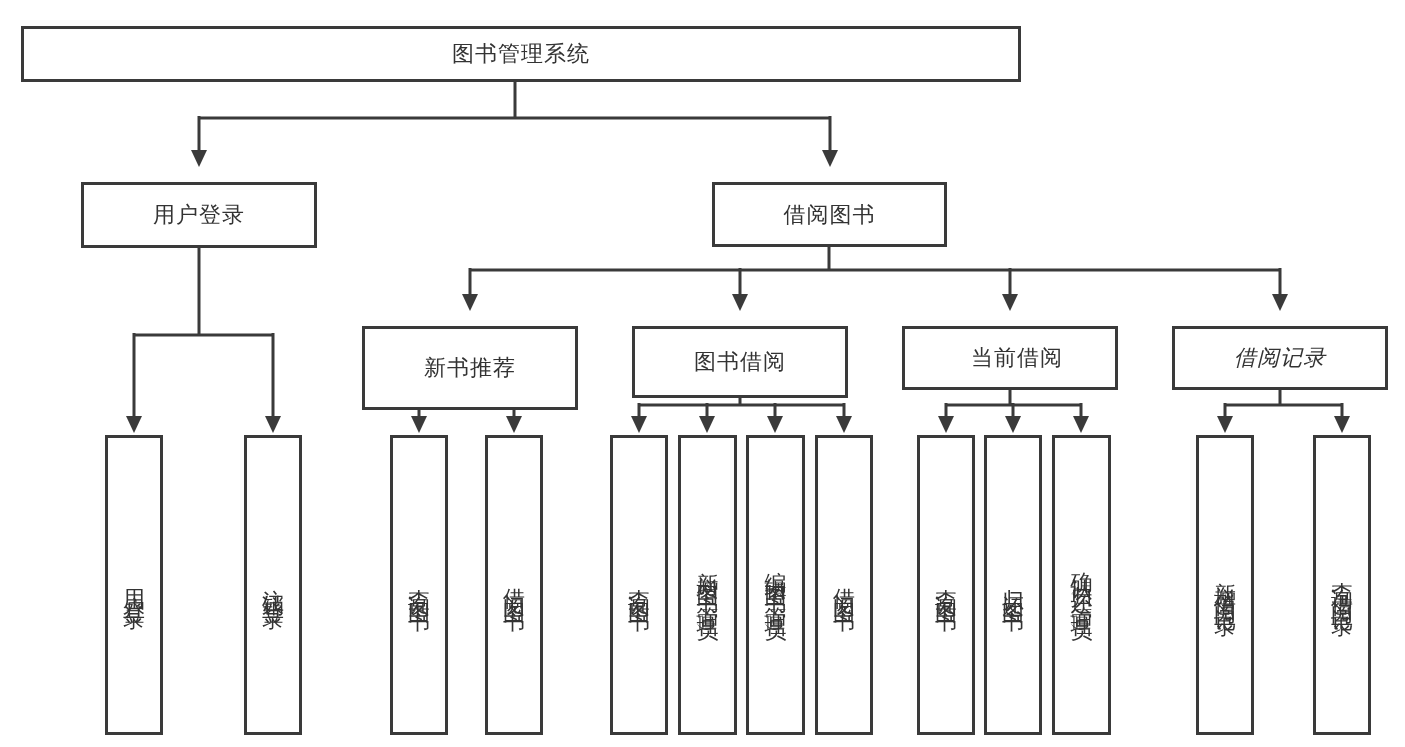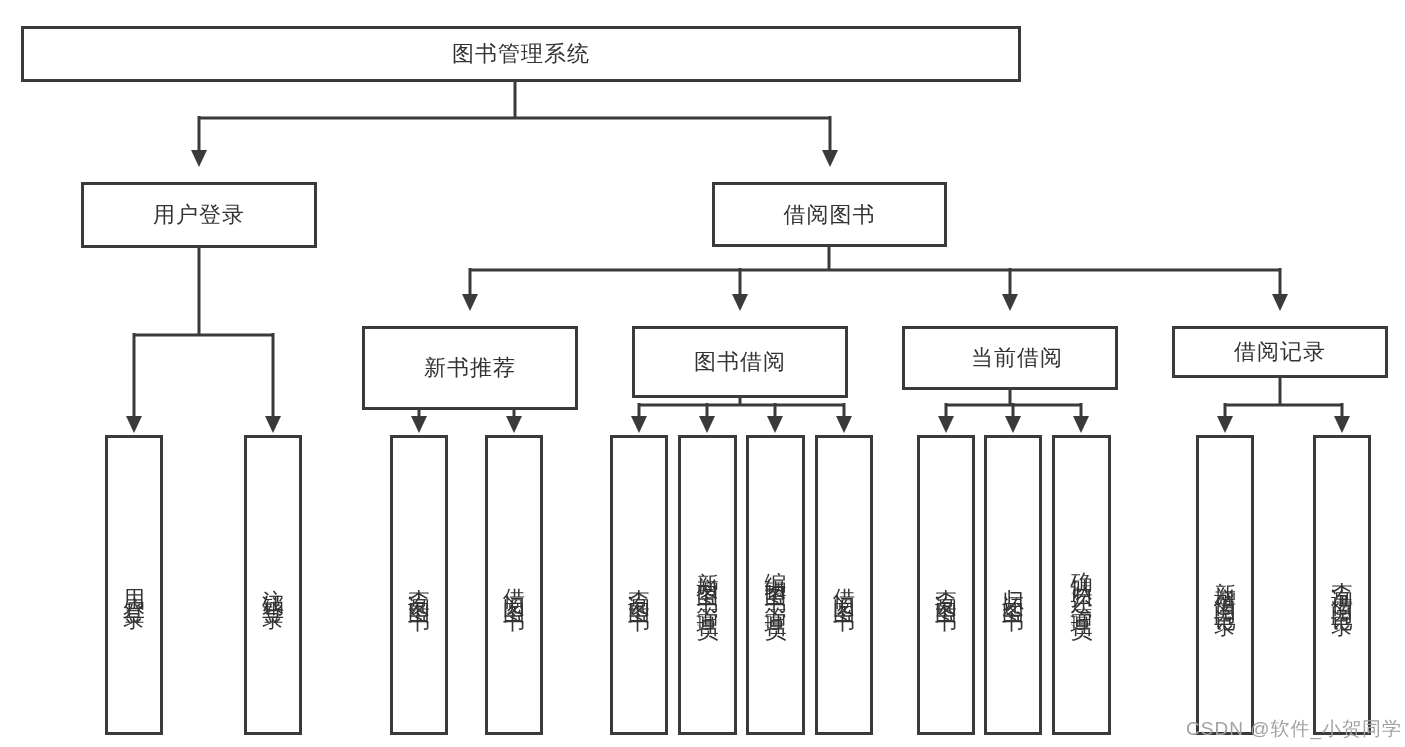--- a/index.html
+++ b/index.html
@@ -146,21 +146,21 @@
 
   <div class="hbox" style="left:362px; top:313px; width:216px; height:84px;">
     <span>新书推荐</span>
   </div>
   <div class="hbox" style="left:632px; top:313px; width:216px; height:72px;">
     <span>图书借阅</span>
   </div>
   <div class="hbox" style="left:902px; top:313px; width:216px; height:64px;padding-left:14px;">
     <span>当前借阅</span>
   </div>
-  <div class="hbox" style="left:1172px; top:313px; width:216px; height:52px;">
+  <div class="hbox" style="left:1172px; top:313px; width:216px; height:64px;font-style:italic;">
     <span>借阅记录</span>
   </div>
 
   <div class="leaf" style="left:105px;">
     <span class="vtext">用户登录</span>
   </div>
   <div class="leaf" style="left:244px;">
     <span class="vtext">注销登录</span>
   </div>
 
@@ -194,15 +194,14 @@
     <span class="vtext">确认归还（管理员）</span>
   </div>
 
   <div class="leaf" style="left:1196px;">
     <span class="vtext">新增借阅记录</span>
   </div>
   <div class="leaf" style="left:1313px;">
     <span class="vtext">查询借阅记录</span>
   </div>
 
-  <div class="watermark">CSDN @软件_小贺同学</div>
 
 </div>
 
 </body></html>

